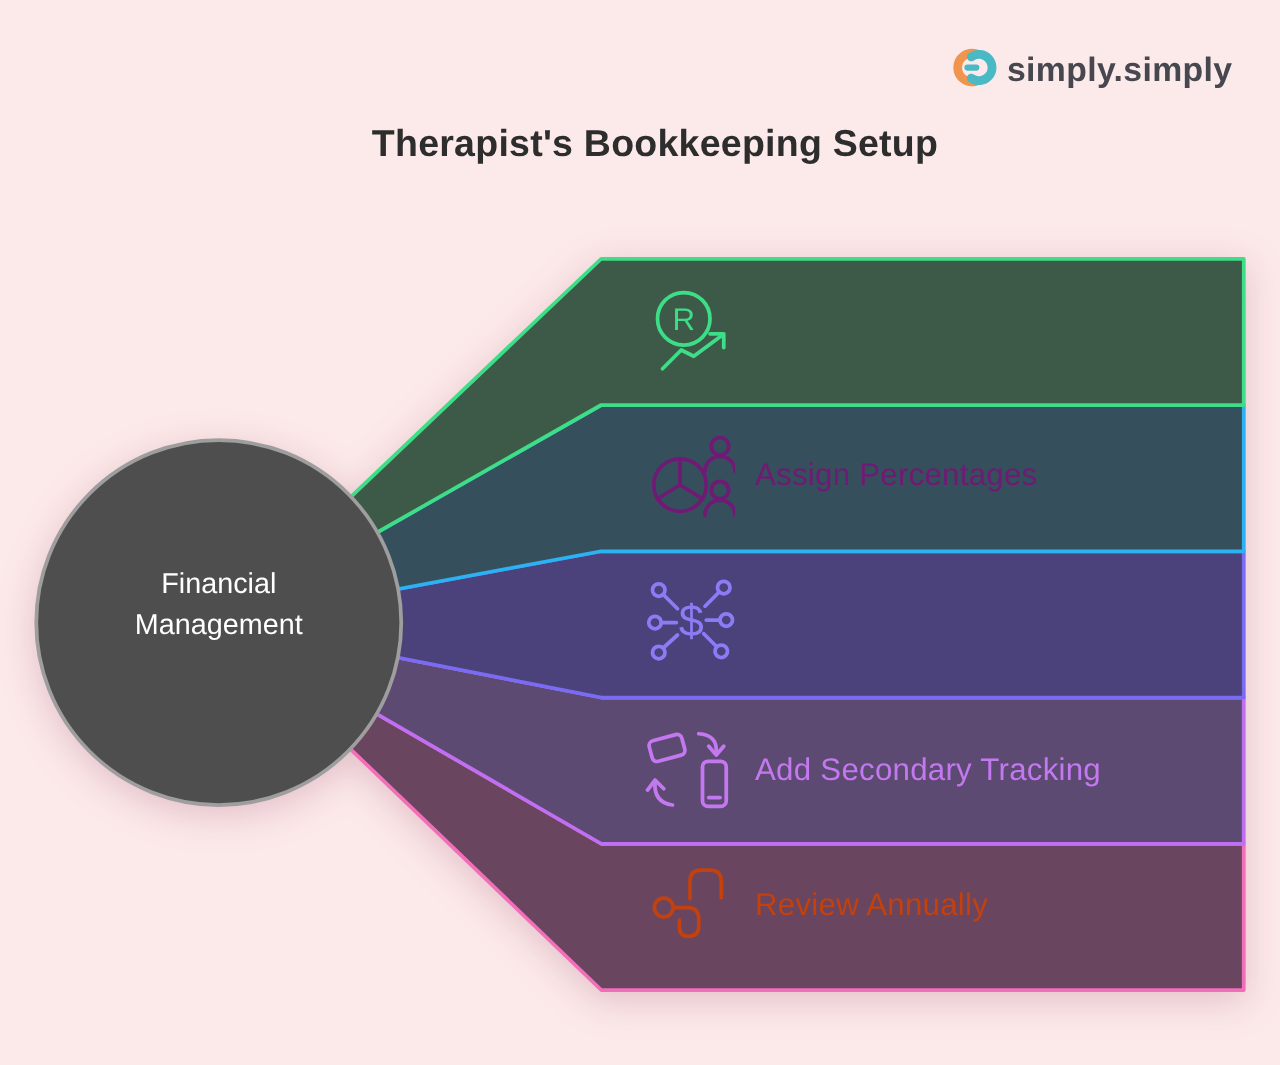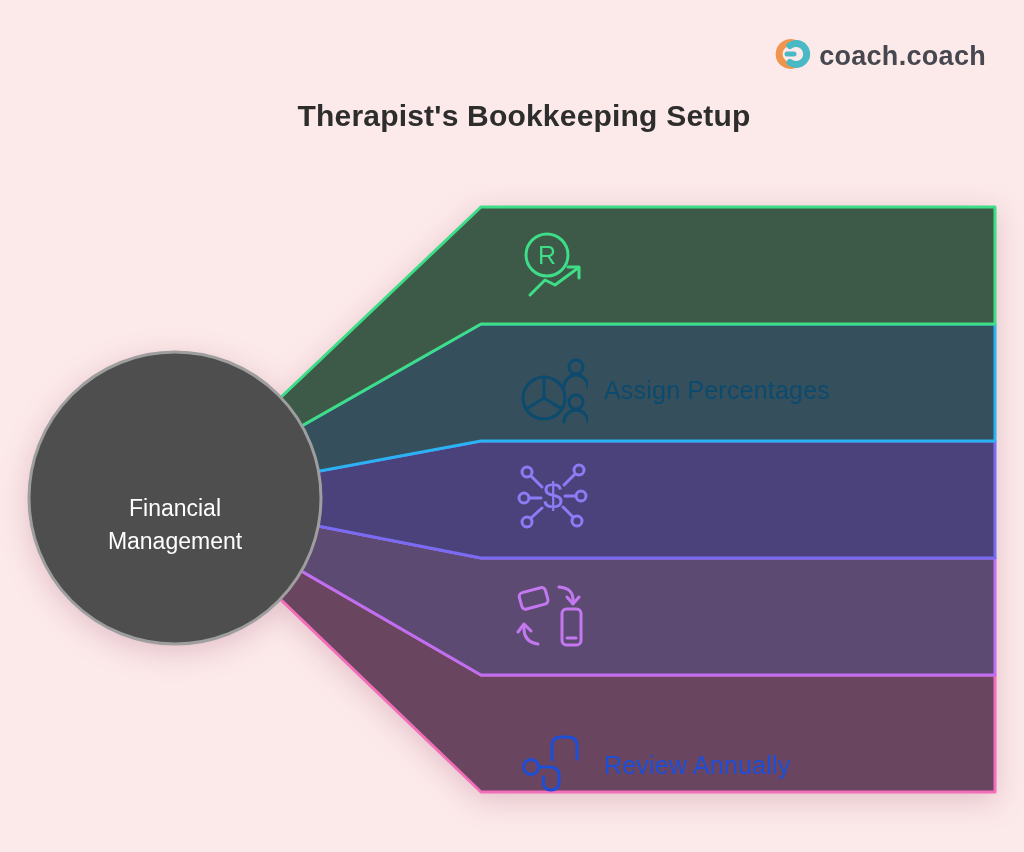--- a/index.html
+++ b/index.html
@@ -12,21 +12,21 @@
   .logo{position:absolute;top:33px;right:38px;display:flex;align-items:center;gap:8px;}
   .logo-text{font-size:27px;font-weight:600;letter-spacing:.3px;}
   
   .title{position:absolute;top:99px;left:12px;width:1024px;text-align:center;
          font-size:30px;font-weight:bold;letter-spacing:.2px;}
   
   .fan{position:absolute;left:0;top:0;
        filter:drop-shadow(0 7px 14px rgba(170,100,130,.30));}
   .fan polygon{stroke-width:3;stroke-linejoin:round;}
   
-  .center-label{position:absolute;left:65px;top:492px;width:220px;
+  .center-label{position:absolute;left:65px;top:450px;width:220px;
                 text-align:center;font-size:23px;line-height:1.45;}
   
   .step-row{position:absolute;left:516px;height:72px;display:flex;
             align-items:center;gap:16px;}
   .step-row .icon{width:72px;height:72px;flex:0 0 72px;}
   .step-label{font-size:25px;letter-spacing:.2px;white-space:nowrap;}
   .icon svg{display:block;}
   .icon path,.icon circle,.icon rect,.icon polyline,.icon line{
       fill:none;stroke:currentColor;stroke-width:3;
       stroke-linecap:round;stroke-linejoin:round;}
@@ -39,21 +39,21 @@
 
   <div class="logo">
     <span>
       <svg width="42" height="42" viewBox="0 0 42 42">
         <path d="M25 10 A 11.5 11.5 0 1 0 25 32" fill="none" stroke-width="7" stroke-linecap="round" stroke="#f0954d"></path>
         <path d="M21 12.5 A 10.5 10.5 0 1 1 21 29.5" fill="none" stroke-width="7" stroke-linecap="round" stroke="#4ab9c6"></path>
         <rect x="17" y="18.2" width="12" height="5.6" fill="#fce9e9"></rect>
         <line x1="18" y1="21" x2="25" y2="21" stroke-width="5" stroke-linecap="round" stroke="#4ab9c6"></line>
       </svg>
     </span>
-    <span class="logo-text" style="color: rgb(71, 71, 79);">coach.coach</span>
+    <span class="logo-text" style="color: rgb(71, 71, 79);">simply.simply</span>
   </div>
 
   <div class="title" style="color: rgb(45, 45, 45);">Therapist's Bookkeeping Setup</div>
 
   <svg class="fan" width="1024" height="852" viewBox="0 0 1024 852">
 
     <polygon points="175,498 481,675 995,675 995,792 481,792" fill="#6a4560" stroke="#f26eb8"></polygon>
     <polygon points="175,498 481,558 995,558 995,675 481,675" fill="#5d4a73" stroke="#c06ef2"></polygon>
     <polygon points="175,498 481,441 995,441 995,558 481,558" fill="#4b417b" stroke="#7a6cf2"></polygon>
     <polygon points="175,498 481,324 995,324 995,441 481,441" fill="#35505c" stroke="#2ab2f2"></polygon>
@@ -67,21 +67,21 @@
     <span class="icon">
       <svg width="72" height="72" viewBox="0 0 72 72">
         <circle cx="31" cy="26" r="21"></circle>
         <text x="31" y="35" font-size="25" text-anchor="middle">R</text>
         <polyline points="14,66 29,51 39,56 62,39"></polyline>
         <polyline points="52,38 63,38 63,49"></polyline>
       </svg>
     </span>
   </div>
 
-  <div class="step-row" style="top: 354px; color: #0c4a6e;">
+  <div class="step-row" style="top: 344px; color: #701a75;">
     <span class="icon">
       <svg width="72" height="72" viewBox="0 0 72 72">
         <circle cx="28" cy="44" r="21"></circle>
         <line x1="28" y1="44" x2="28" y2="23"></line>
         <line x1="28" y1="44" x2="46" y2="55"></line>
         <line x1="28" y1="44" x2="10" y2="55"></line>
         <circle cx="60" cy="13" r="7"></circle>
         <path d="M48 34 A 12 12 0 0 1 72 34" transform="translate(0,-1)"></path>
         <circle cx="60" cy="48" r="7"></circle>
         <path d="M48 69 A 12 12 0 0 1 72 69" transform="translate(0,-1)"></path>
@@ -115,23 +115,24 @@
       <svg width="72" height="72" viewBox="0 0 72 72">
         <rect x="4" y="10" width="27" height="17" rx="4" transform="rotate(-15 17 18)"></rect>
         <path d="M43 7 Q 58 8 57 22"></path>
         <polyline points="51,17 57,24 63,17"></polyline>
         <rect x="46" y="29" width="19" height="36" rx="4.5"></rect>
         <line x1="51" y1="58" x2="60" y2="58"></line>
         <path d="M22 64 Q 7 62 8 46"></path>
         <polyline points="2,52 8,44 15,51"></polyline>
       </svg>
     </span>
+    <span class="step-label">Add Secondary Tracking</span>
   </div>
 
-  <div class="step-row" style="top: 729px; color: #1d4ed8;">
+  <div class="step-row" style="top: 688px; color: #c2410c;">
     <span class="icon">
       <svg width="72" height="72" viewBox="0 0 72 72">
         <circle cx="15" cy="38" r="7.5"></circle>
         <path d="M23 38 H34 Q43 38 43 47 V53 Q43 61 35 61 Q27.5 61 27.5 53.5 V48"></path>
         <path d="M36 31 V17 Q36 8 45 8 H52 Q61 8 61 17 V30"></path>
       </svg>
     </span>
     <span class="step-label">Review Annually</span>
   </div>
 

